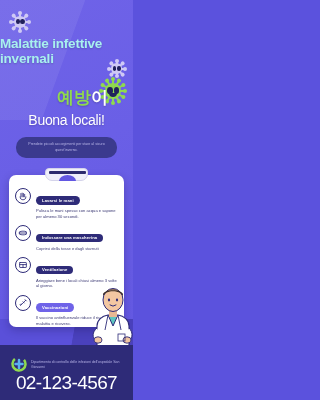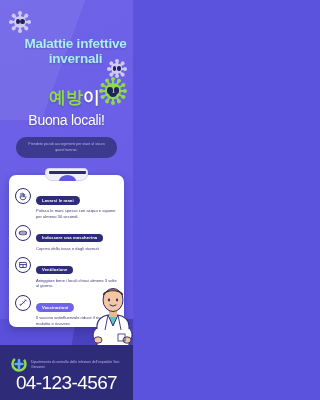--- a/index.html
+++ b/index.html
@@ -81,35 +81,35 @@
   .virus.grn .spike { background: #8fd94f; }
   .virus.grn .spike::after { background: #8fd94f; }
 
   #virus-topleft { left: 10px; top: 12px; width: 20px; height: 20px; }
   #virus-right-small { left: 108px; top: 60px; width: 17px; height: 17px; }
   #virus-green { left: 100px; top: 78px; width: 26px; height: 26px; }
 
   
   .headline {
     position: absolute;
-    top: 36px; left: 9px;
-    width: 133px;
-    text-align: center;
+    top: 36px; left: 0;
+    width: 133px;
+    text-align: left;
     color: #a8f0ef;
     font-weight: bold;
     font-size: 13.5px;
     line-height: 15px;
     letter-spacing: -0.2px;
     text-shadow: 0 1px 2px rgba(0,0,0,0.18);
   }
 
   
   .kr-line {
     position: absolute;
-    top: 88px; left: 8px;
+    top: 88px; left: 16px;
     width: 133px;
     text-align: center;
     font-size: 17px;
     font-weight: bold;
     line-height: 20px;
     white-space: nowrap;
   }
   .kr-green { color: #8fd94f; text-shadow: 0 1px 2px rgba(0,0,0,0.2); }
   .kr-white { color: #ffffff; text-shadow: 0 1px 2px rgba(0,0,0,0.2); }
 
@@ -430,16 +430,16 @@
   </svg>
 
   <div class="footer-wedge"></div>
 
   <div class="footer">
     <svg class="footer-logo" viewBox="0 0 32 32">
       <circle cx="16" cy="16" r="13" fill="none" stroke="#8fd94f" stroke-width="5" stroke-dasharray="60 22" transform="rotate(-40 16 16)"></circle>
       <path d="M16 8 v16 M9 16 h14" stroke="#5ab0f0" stroke-width="5" stroke-linecap="round"></path>
     </svg>
     <div class="footer-org">Dipartimento di controllo delle infezioni dell'ospedale San Giovanni</div>
-    <div class="footer-phone">04-123-4567</div>
+    <div class="footer-phone">02-123-4567</div>
   </div>
 
 </div>
 
 </body></html>

